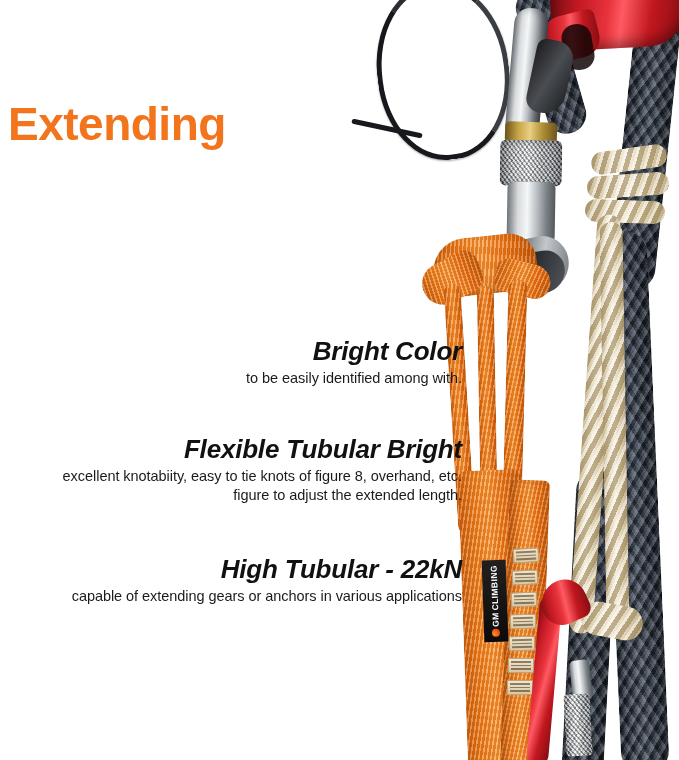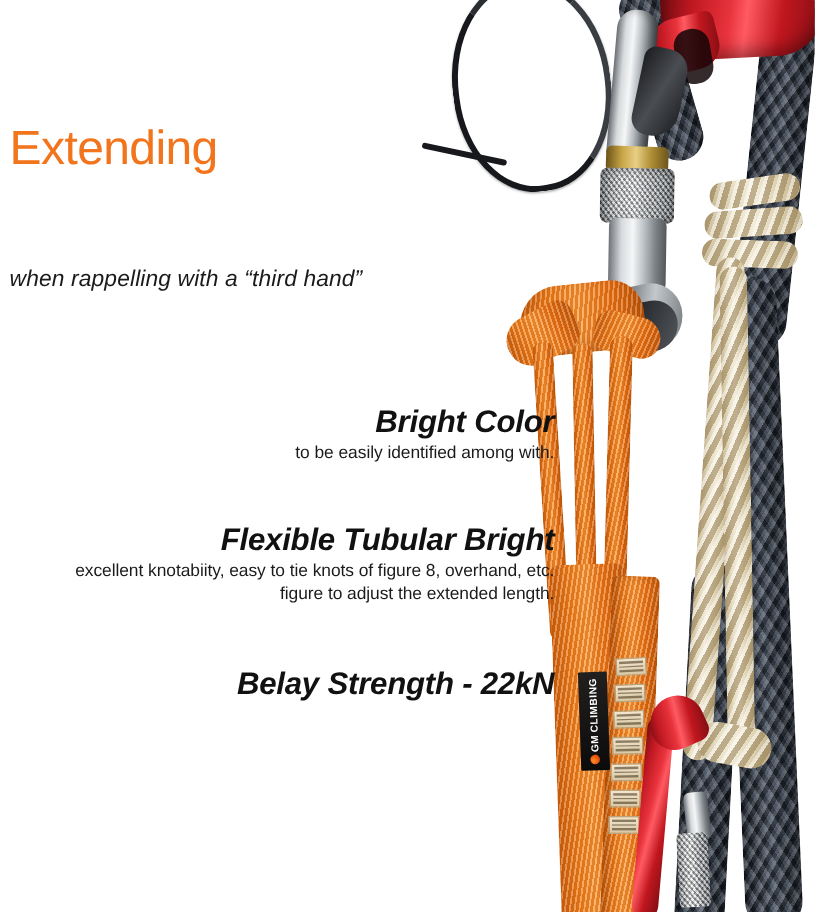--- a/index.html
+++ b/index.html
@@ -10,22 +10,22 @@
     overflow:hidden;
     position:relative;
   }
   #page { position:relative; width:679px; height:760px; background:#fff; overflow:hidden; }
 
   
   .text-col { position:absolute; left:0; top:0; width:470px; height:760px; z-index:40; }
 
   .headline { position:absolute; left:8px; top:98px; width:450px; }
   .headline .line {
-    font-weight:normal;
-    font-size:40px;
+    font-weight:bold;
+    font-size:46px;
     line-height:53px;
     color:#F2741C;
     letter-spacing:-0.5px;
     white-space:nowrap;
   }
   .headline .line2 { padding-left:26px; }
 
   .subtitle {
     position:absolute; left:8px; top:222px;
     font-style:italic; font-size:19px; color:#1a1a1a;
@@ -283,37 +283,37 @@
     <div class="obj steel-knurl" style="left:210px; top:694px; width:26px; height:62px; border-radius:4px;
                 transform:rotate(-3deg);"></div>
   </div>
 
   <div class="text-col">
 
     <div class="headline">
       <div class="line">Extending</div>
     </div>
 
-    <div class="subtitle">when rappelling with a “third hand”</div>
 
     <div class="feature" id="feat-1">
       <div class="f-title">Bright Color</div>
       <div class="f-body">
         <div>to be easily identified among with.</div>
       </div>
     </div>
 
     <div class="feature" id="feat-2">
       <div class="f-title">Flexible Tubular Bright</div>
       <div class="f-body">
         <div>excellent knotabiity, easy to tie knots of figure 8, overhand, etc.</div>
         <div>figure to adjust the extended length.</div>
       </div>
     </div>
 
     <div class="feature" id="feat-3">
-      <div class="f-title">Belay Strength - 22kN</div>
+      <div class="f-title">High Tubular - 22kN</div>
       <div class="f-body">
+        <div>capable of extending gears or anchors in various applications</div>
       </div>
     </div>
 
   </div>
 </div>
 
 </body></html>

